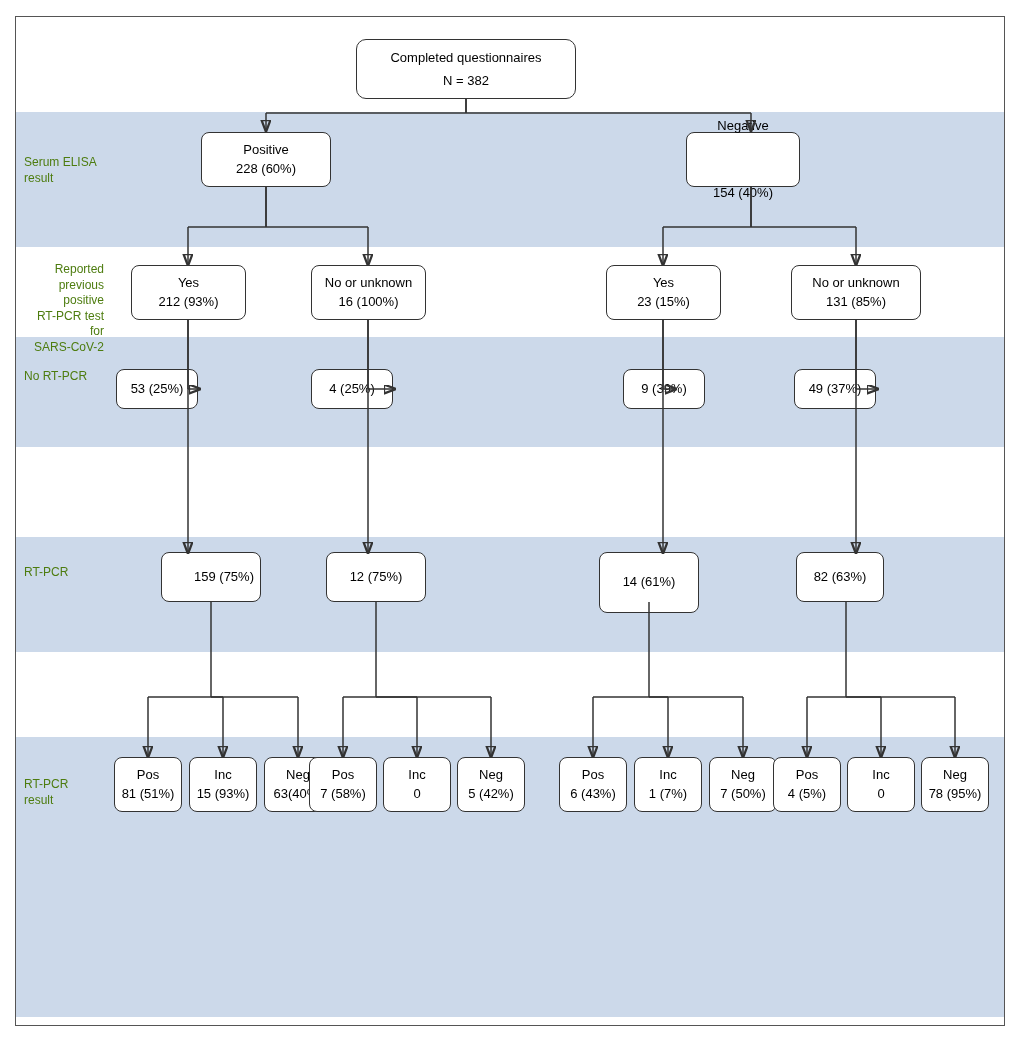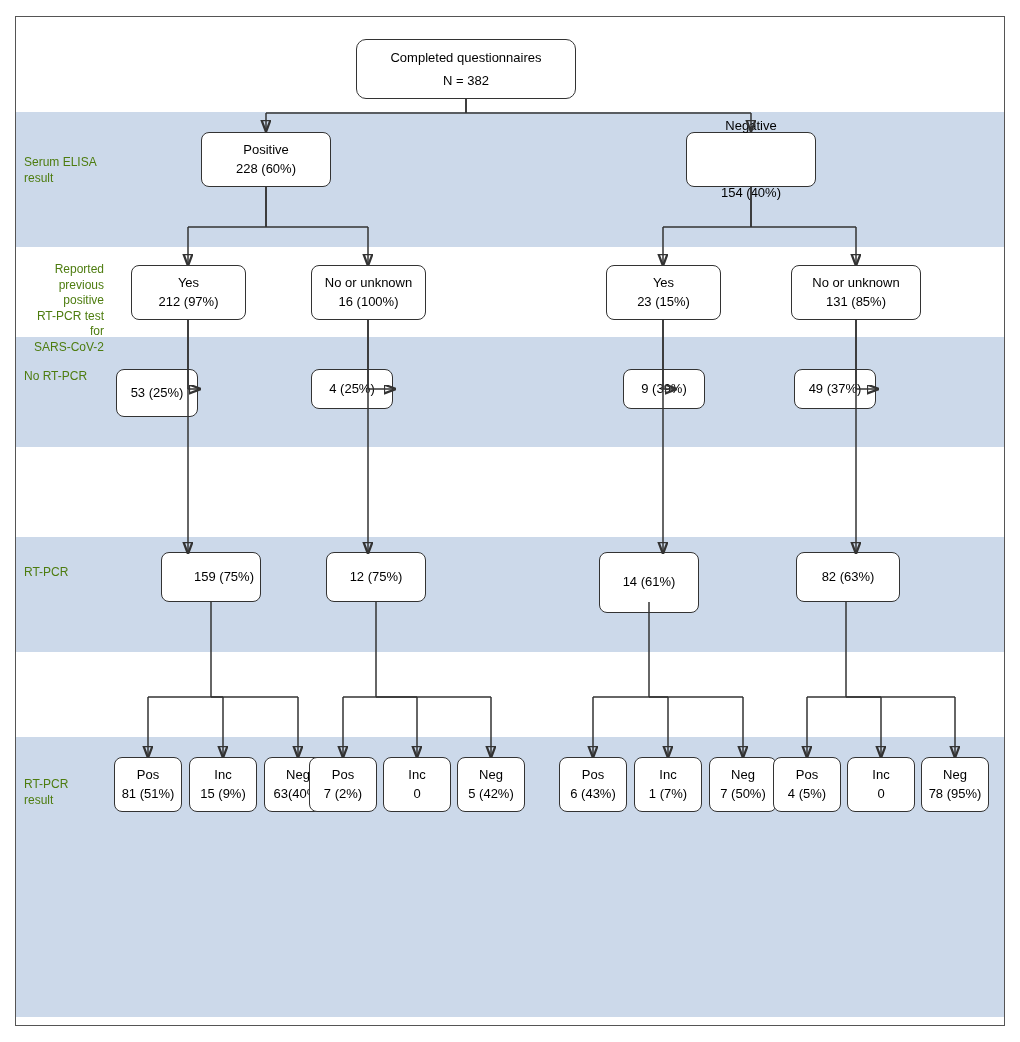--- a/index.html
+++ b/index.html
@@ -106,44 +106,44 @@
 
   <div class="node-title" style="left:340px; top:22px; width:220px; height:60px;">
     <span>Completed questionnaires</span>
     <span>N = 382</span>
   </div>
 
   <div class="node" style="left:185px; top:115px; width:130px; height:55px;">
     <span>Positive</span>
     <span>228 (60%)</span>
   </div>
-  <div class="node" style="left:670px; top:115px; width:130px; height:55px;gap:48px;">
+  <div class="node" style="left:670px; top:115px; width:114px; height:55px;gap:48px;">
     <span>Negative</span>
     <span>154 (40%)</span>
   </div>
 
   <div class="node" style="left:115px; top:248px; width:115px; height:55px;">
     <span>Yes</span>
-    <span>212 (97%)</span>
+    <span>212 (93%)</span>
   </div>
   <div class="node" style="left:295px; top:248px; width:115px; height:55px;">
     <span>No or unknown</span>
     <span>16 (100%)</span>
   </div>
 
   <div class="node" style="left:590px; top:248px; width:115px; height:55px;">
     <span>Yes</span>
     <span>23 (15%)</span>
   </div>
   <div class="node" style="left:775px; top:248px; width:130px; height:55px;">
     <span>No or unknown</span>
     <span>131 (85%)</span>
   </div>
 
-  <div class="node" style="left:100px; top:352px; width:82px; height:48px;justify-content:center;">
+  <div class="node" style="left:100px; top:352px; width:82px; height:40px;justify-content:center;">
     <span>53 (25%)</span>
   </div>
   <div class="node" style="left:295px; top:352px; width:82px; height:40px;">
     <span>4 (25%)</span>
   </div>
   <div class="node" style="left:576px; top:352px; width:82px; height:40px;margin-left:31px;">
     <span>9 (39%)</span>
   </div>
   <div class="node" style="left:778px; top:352px; width:82px; height:40px;">
     <span>49 (37%)</span>
@@ -151,40 +151,40 @@
 
   <div class="node" style="left:145px; top:535px; width:100px; height:50px;padding-left:32px;">
     <span>159 (75%)</span>
   </div>
   <div class="node" style="left:310px; top:535px; width:100px; height:50px;">
     <span>12 (75%)</span>
   </div>
   <div class="node" style="left:583px; top:535px; width:100px; height:61px;">
     <span>14 (61%)</span>
   </div>
-  <div class="node" style="left:780px; top:535px; width:104px; height:50px;">
+  <div class="node" style="left:780px; top:535px; width:88px; height:50px;">
     <span>82 (63%)</span>
   </div>
 
   <div class="node" style="left:98px; top:740px; width:68px; height:55px;">
     <span>Pos</span>
     <span>81 (51%)</span>
   </div>
   <div class="node" style="left:173px; top:740px; width:68px; height:55px;">
     <span>Inc</span>
-    <span>15 (9%)</span>
+    <span>15 (93%)</span>
   </div>
   <div class="node" style="left:248px; top:740px; width:68px; height:55px;">
     <span>Neg</span>
     <span>63(40%)</span>
   </div>
 
   <div class="node" style="left:293px; top:740px; width:68px; height:55px;">
     <span>Pos</span>
-    <span>7 (2%)</span>
+    <span>7 (58%)</span>
   </div>
   <div class="node" style="left:367px; top:740px; width:68px; height:55px;">
     <span>Inc</span>
     <span>0</span>
   </div>
   <div class="node" style="left:441px; top:740px; width:68px; height:55px;">
     <span>Neg</span>
     <span>5 (42%)</span>
   </div>
 

